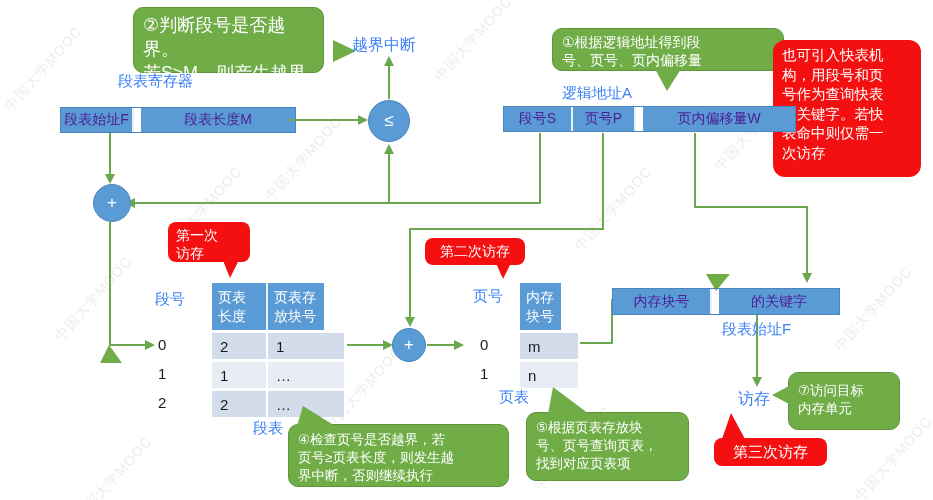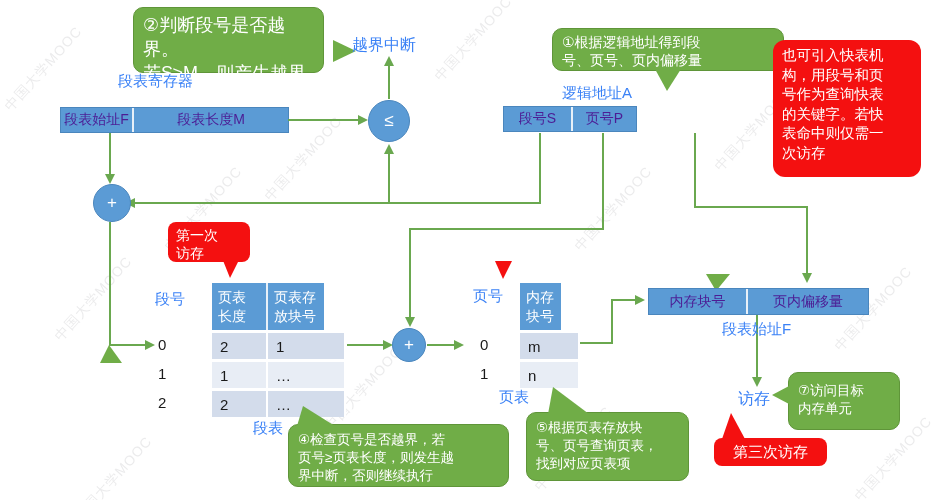--- a/index.html
+++ b/index.html
@@ -4,21 +4,21 @@
 <style>
   html,body{margin:0;padding:0;background:#fff;}
   #canvas{position:relative;width:933px;height:500px;background:#fff;overflow:hidden;
           font-family:"Liberation Sans","DejaVu Sans",sans-serif;}
   .wm{position:absolute;color:rgba(100,100,110,0.13);font-size:14px;letter-spacing:1px;
       transform:rotate(-48deg);white-space:nowrap;pointer-events:none;}
   .lbl{position:absolute;color:#3b82f6;font-size:15px;white-space:pre-line;}
   .bluebar{position:absolute;display:flex;border:1px solid #4a86bd;box-sizing:border-box;}
   .bluebar .cell{background:#5b9bd5;color:#4c1d95;font-size:14px;display:flex;align-items:center;
       justify-content:center;border-right:2px solid #e8f0f8;box-sizing:border-box;}
-  .bluebar .cell:last-child{border-right:none;}
+  .bluebar .cell:last-child{border-right:none;margin-left:7px;}
   .op-circle{position:absolute;background:#5b9bd5;border:1px solid #4a86bd;border-radius:50%;
       color:#fff;display:flex;align-items:center;justify-content:center;font-size:17px;box-sizing:border-box;}
   .gco{position:absolute;background:#70ad47;border:1px solid #5f9539;border-radius:10px;color:#fff;
       font-size:13.5px;line-height:1.32;padding:6px 9px;white-space:pre-line;box-sizing:border-box;}
   .rco{position:absolute;background:#f41010;border-radius:8px;color:#fff;font-size:14px;
       line-height:1.3;padding:4px 8px;white-space:pre-line;box-sizing:border-box;}
   .hline{position:absolute;height:2px;background:#6aa84f;}
   .vline{position:absolute;width:2px;background:#6aa84f;}
   .tri{position:absolute;width:0;height:0;}
   .ah-r{border-top:5px solid transparent;border-bottom:5px solid transparent;border-left:10px solid #6aa84f;}
@@ -79,20 +79,21 @@
     <div class="cell" style="width:73px">段表始址F</div>
     <div class="cell" style="width:154px">段表长度M</div>
   </div>
 
   <div class="op-circle" style="left:368px;top:100px;width:42px;height:42px">≤</div>
 
   <div class="lbl" style="left:562px;top:84px">逻辑地址A</div>
   <div class="bluebar" style="left:503px;top:106px;height:26px">
     <div class="cell" style="width:69px">段号S</div>
     <div class="cell" style="width:63px">页号P</div>
+    <div class="cell" style="width:152px">页内偏移量W</div>
   </div>
 
   <div class="vline" style="left:388px;top:62px;height:37px"></div>
   <div class="tri ah-u" style="left:384px;top:56px"></div>
 
   <div class="hline" style="left:288px;top:119px;width:74px"></div>
   <div class="tri ah-r" style="left:358px;top:115px"></div>
 
   <div class="vline" style="left:109px;top:133px;height:44px"></div>
   <div class="tri ah-d" style="left:105px;top:174px"></div>
@@ -159,20 +160,21 @@
       <div class="dcell" style="width:56px;background:#e8edf5">1</div>
       <div class="dcell" style="width:78px;background:#e8edf5">…</div>
     </div>
     <div class="trow">
       <div class="dcell" style="width:56px;background:#d3dcEB">2</div>
       <div class="dcell" style="width:78px;background:#d3dcEB">…</div>
     </div>
   </div>
   <div class="lbl" style="left:253px;top:419px">段表</div>
 
+  <div class="rco" style="left:425px;top:238px;width:100px;height:27px;text-align:center">第二次访存</div>
   <div class="tri" style="left:495px;top:261px;border-left:8px solid transparent;border-right:9px solid transparent;border-top:18px solid #f41010"></div>
 
   <div class="lbl" style="left:473px;top:287px">页号</div>
   <div class="rowlabels" style="left:480px;top:330px">
     <div>0</div>
     <div>1</div>
   </div>
   <div class="tbl" style="left:520px;top:283px">
     <div class="hd">
       <div class="hcell" style="width:41px">内存
@@ -182,23 +184,23 @@
       <div class="dcell" style="width:60px;background:#d3dcEB">m</div>
     </div>
     <div class="trow">
       <div class="dcell" style="width:60px;background:#e8edf5">n</div>
     </div>
   </div>
   <div class="lbl" style="left:499px;top:388px">页表</div>
 
   <div class="tri" style="left:706px;top:274px;border-left:10px solid transparent;border-right:14px solid transparent;border-top:17px solid #70ad47"></div>
 
-  <div class="bluebar" style="left:648px;top:288px;height:27px">
+  <div class="bluebar" style="left:612px;top:288px;height:27px">
     <div class="cell" style="width:99px">内存块号</div>
-    <div class="cell" style="width:120px">页内偏移量</div>
+    <div class="cell" style="width:120px">的关键字</div>
   </div>
   <div class="lbl" style="left:722px;top:320px">段表始址F</div>
 
   <div class="lbl" style="left:738px;top:389px;font-size:16px">访存</div>
   <div class="gco" style="left:788px;top:372px;width:112px;height:58px;padding-top:9px">⑦访问目标
 内存单元</div>
   <div class="tri" style="left:772px;top:386px;border-top:9px solid transparent;border-bottom:9px solid transparent;border-right:17px solid #70ad47"></div>
 
   <div class="rco" style="left:714px;top:438px;width:113px;height:28px;text-align:center;font-size:15px">第三次访存</div>
   <div class="tri" style="left:722px;top:413px;border-left:9px solid transparent;border-right:14px solid transparent;border-bottom:26px solid #f41010"></div>

